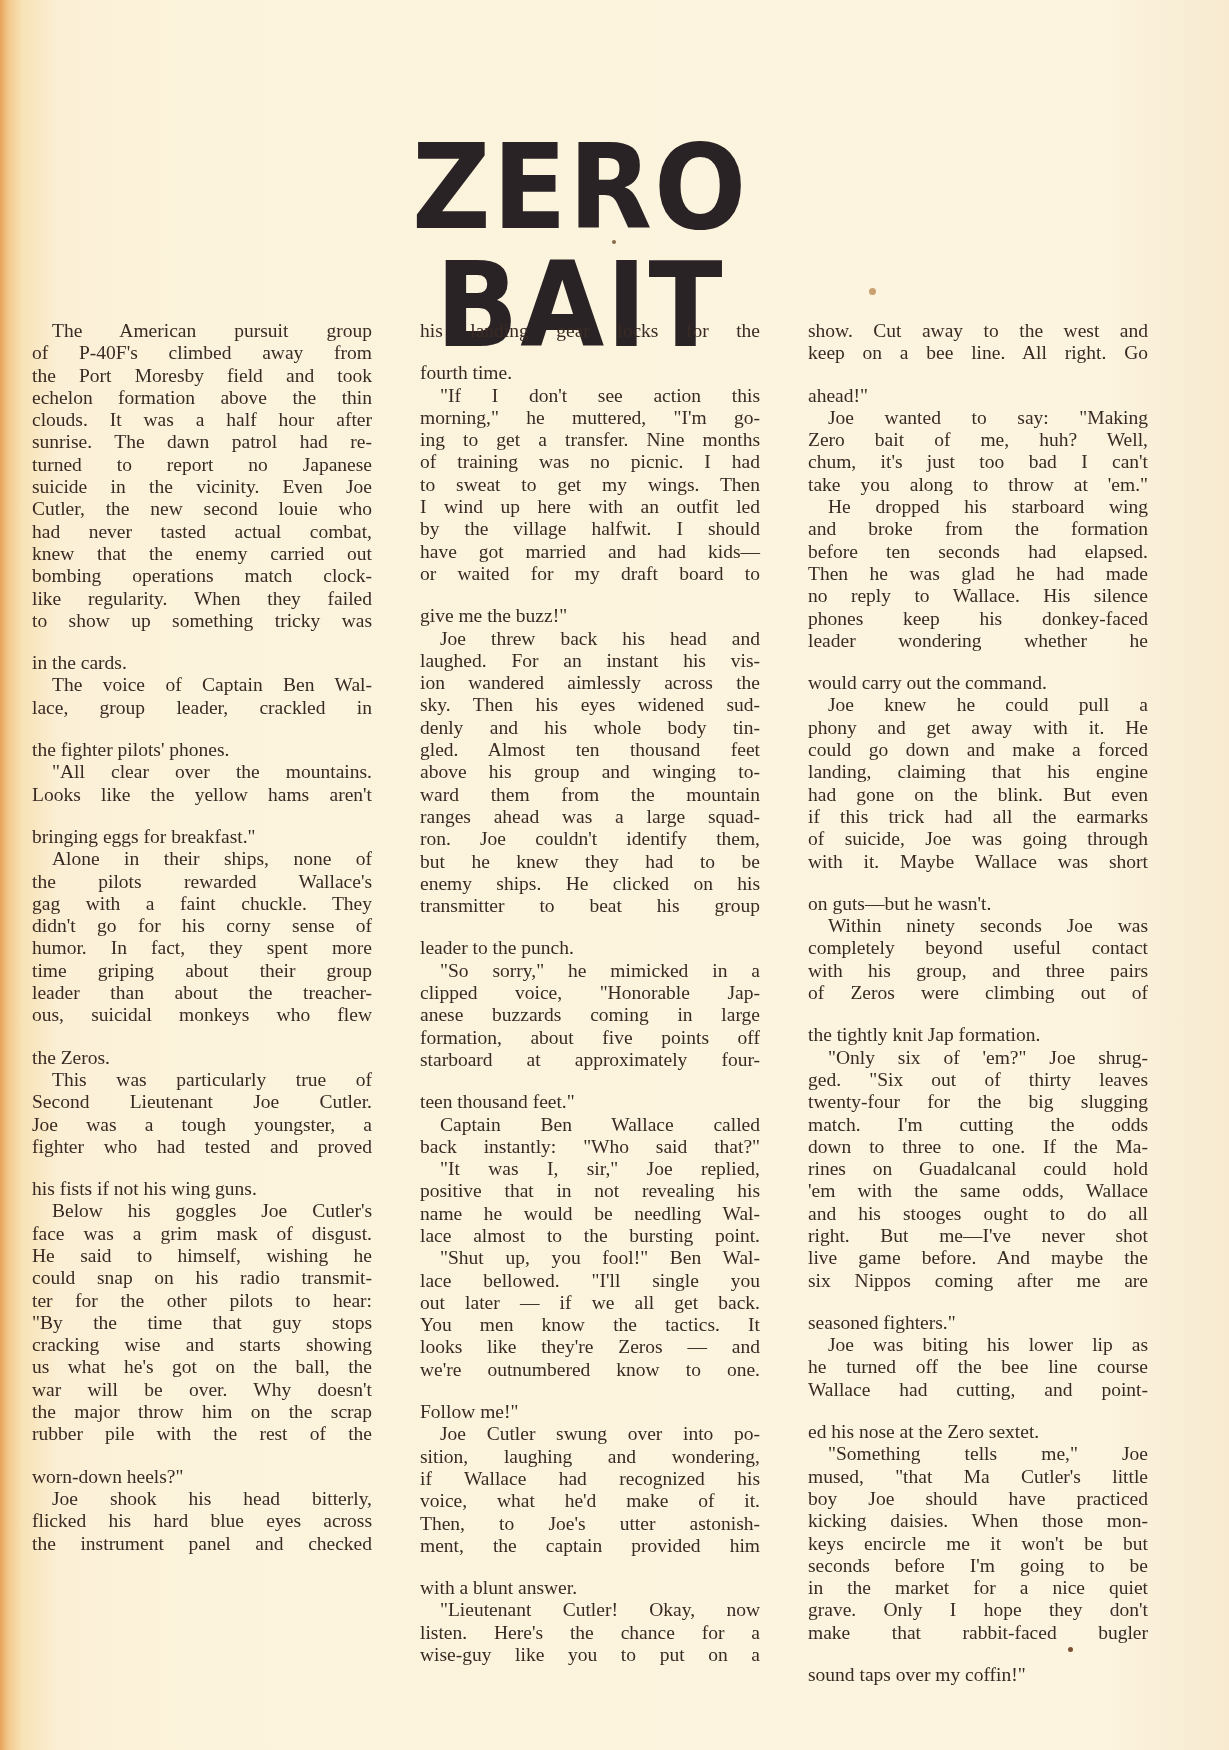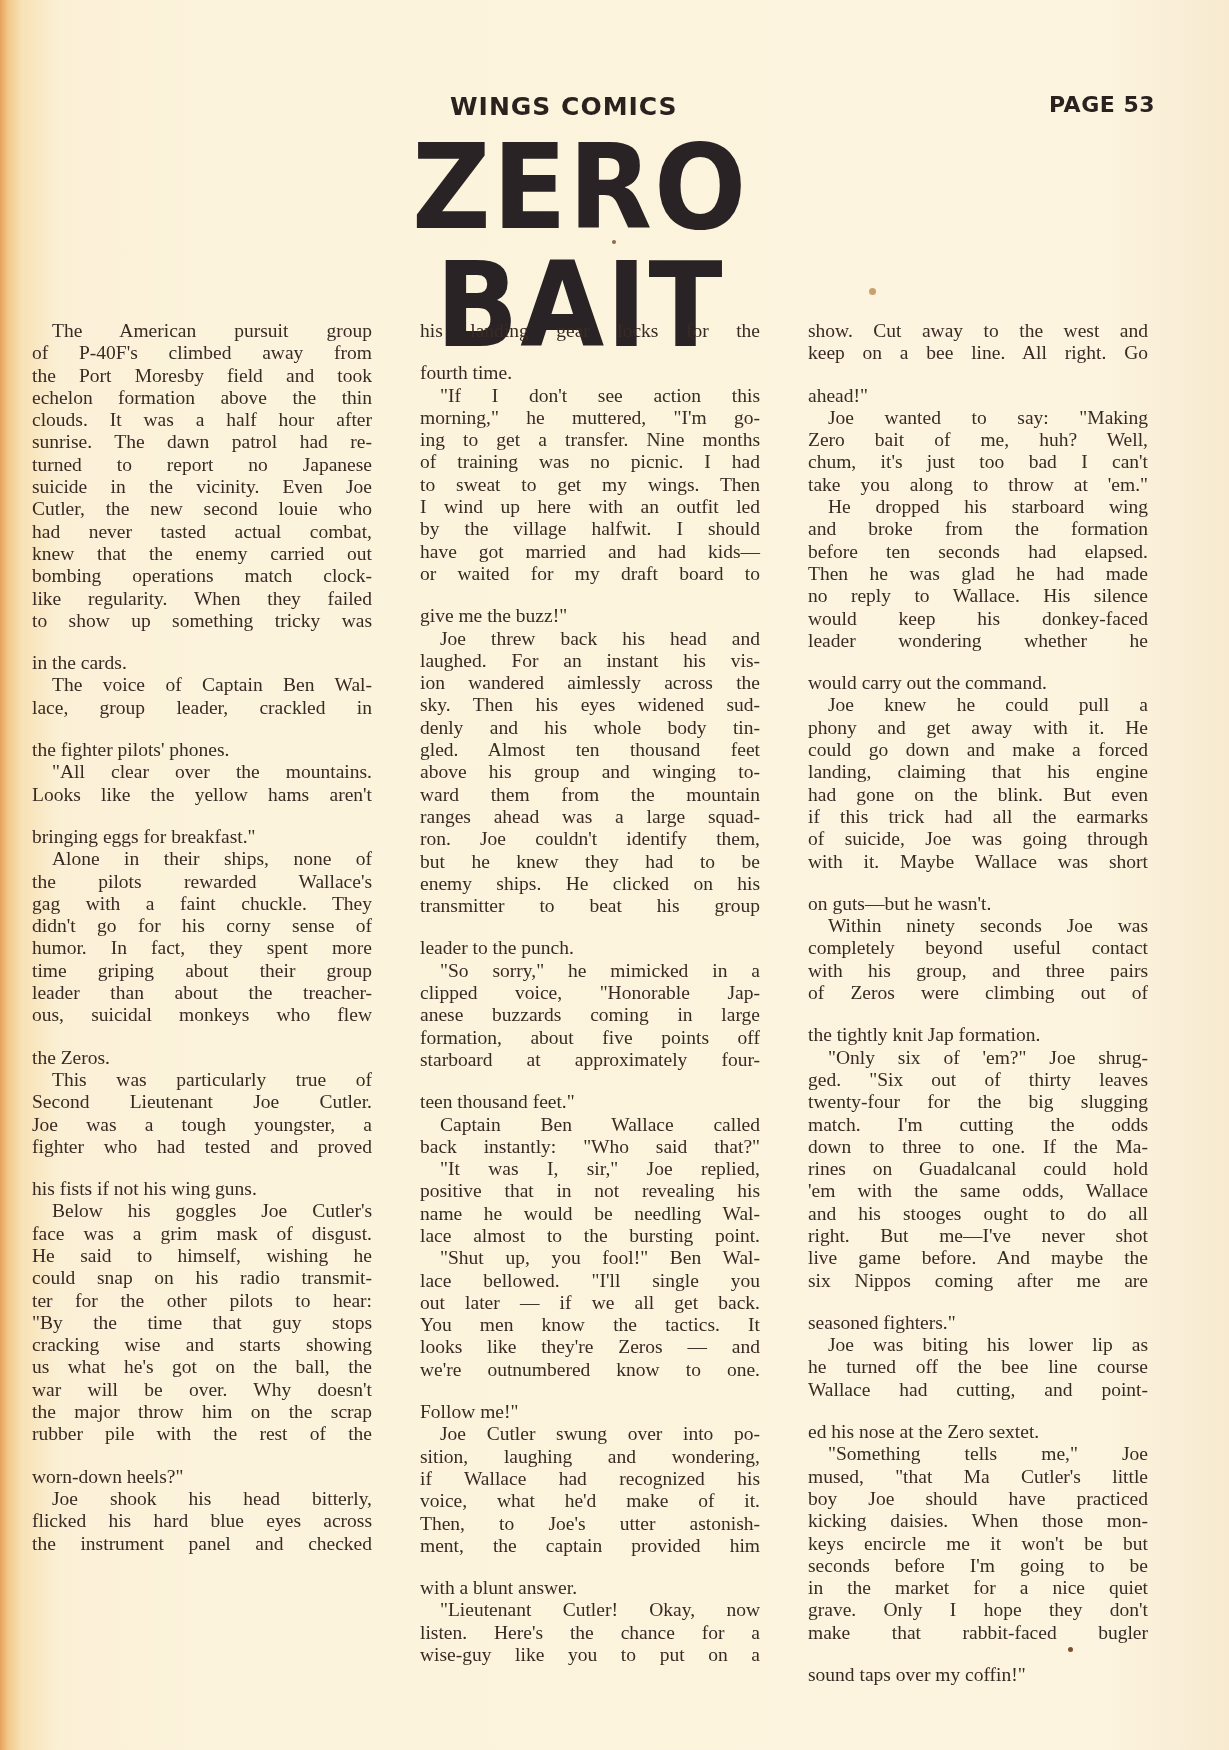--- a/index.html
+++ b/index.html
@@ -57,24 +57,20 @@
   }
   .line.indent { padding-left: 20px; }
   .line.last { text-align-last: left; margin-top: 20px; }
   .speck { position: absolute; border-radius: 50%; background: #8a6a4a; }
 </style>
 </head>
 <body>
 
 <div class="page">
 
-  <div class="masthead">
-    <span class="mag-name">WINGS COMICS</span>
-    <span class="page-num">PAGE 53</span>
-  </div>
 
   <div class="title">ZERO BAIT</div>
 
   <div class="column col-1">
       <span class="line indent">The American pursuit group</span>
       <span class="line">of P-40F's climbed away from</span>
       <span class="line">the Port Moresby field and took</span>
       <span class="line">echelon formation above the thin</span>
       <span class="line">clouds. It was a half hour after</span>
       <span class="line">sunrise. The dawn patrol had re-</span>
@@ -186,21 +182,21 @@
       <span class="line last">ahead!"</span>
       <span class="line indent">Joe wanted to say: "Making</span>
       <span class="line">Zero bait of me, huh? Well,</span>
       <span class="line">chum, it's just too bad I can't</span>
       <span class="line">take you along to throw at 'em."</span>
       <span class="line indent">He dropped his starboard wing</span>
       <span class="line">and broke from the formation</span>
       <span class="line">before ten seconds had elapsed.</span>
       <span class="line">Then he was glad he had made</span>
       <span class="line">no reply to Wallace. His silence</span>
-      <span class="line">would keep his donkey-faced</span>
+      <span class="line">phones keep his donkey-faced</span>
       <span class="line">leader wondering whether he</span>
       <span class="line last">would carry out the command.</span>
       <span class="line indent">Joe knew he could pull a</span>
       <span class="line">phony and get away with it. He</span>
       <span class="line">could go down and make a forced</span>
       <span class="line">landing, claiming that his engine</span>
       <span class="line">had gone on the blink. But even</span>
       <span class="line">if this trick had all the earmarks</span>
       <span class="line">of suicide, Joe was going through</span>
       <span class="line">with it. Maybe Wallace was short</span>

